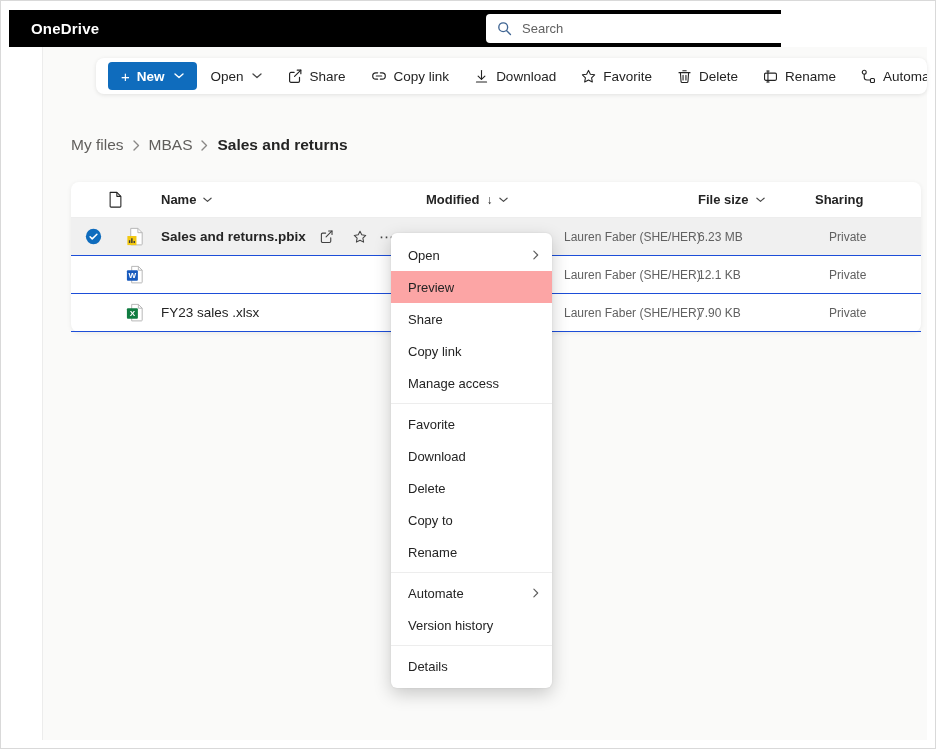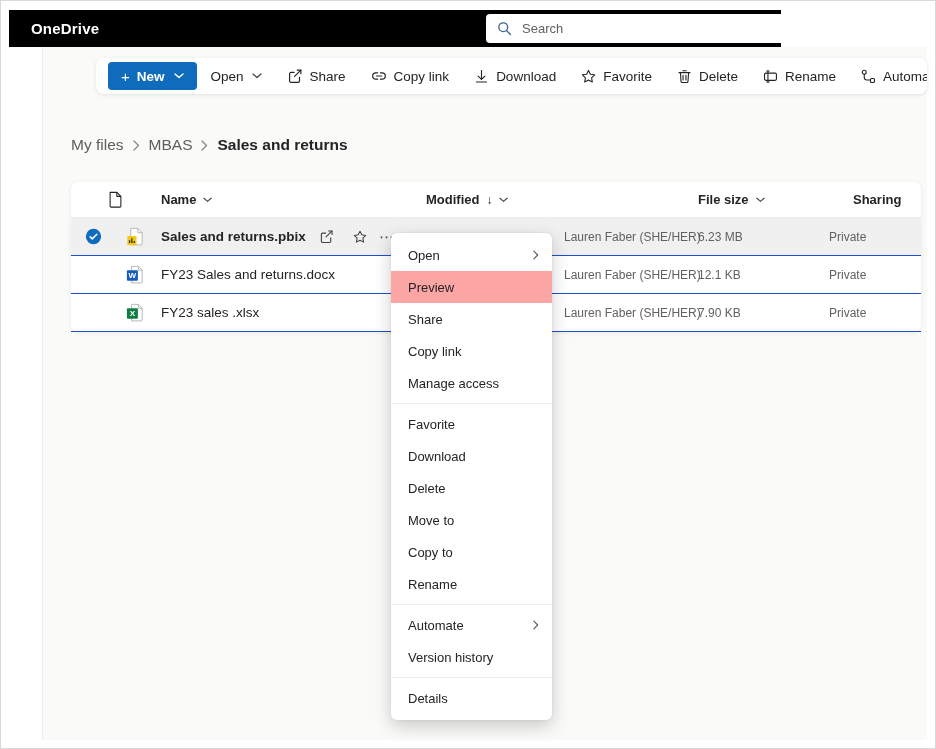--- a/index.html
+++ b/index.html
@@ -192,21 +192,21 @@
         <svg width="9" height="6" viewBox="0 0 10 6" fill="none" stroke="#494949" stroke-width="1.3" stroke-linecap="round" stroke-linejoin="round">
             <path d="M1 1l4 3.5L9 1"></path>
           </svg>
       </span>
       <span class="hcell" style="left:627px">
         <span>File size</span>
         <svg width="9" height="6" viewBox="0 0 10 6" fill="none" stroke="#494949" stroke-width="1.3" stroke-linecap="round" stroke-linejoin="round">
             <path d="M1 1l4 3.5L9 1"></path>
           </svg>
       </span>
-      <span class="hcell" style="left:782px">
+      <span class="hcell" style="left:744px">
         <span>Sharing</span>
       </span>
     </div>
 
     <div class="t-row selected">
       <span class="cell" style="left:14px">
         <svg width="17" height="17" viewBox="0 0 20 20">
             <circle cx="10" cy="10" r="9" fill="#0f6cbd"></circle>
             <path d="M6 10.3l2.5 2.5 5.5-5.4" stroke="#fff" stroke-width="1.8" fill="none" stroke-linecap="round" stroke-linejoin="round"></path>
           </svg>
@@ -240,21 +240,20 @@
 
     <div class="t-row">
       <span class="cell" style="left:54px">
         <svg width="21" height="21" viewBox="0 0 22 22">
             <path d="M7 2.5h7L18 6.5V19a.8.8 0 0 1-.8.8H7z" fill="#fff" stroke="#b5b5b5"></path>
             <path d="M14 2.5v4h4" fill="none" stroke="#b5b5b5"></path>
             <rect x="2" y="6.5" width="11.5" height="11" rx="1" fill="#185abd"></rect>
             <text x="7.7" y="15" font-size="8.5" font-weight="bold" fill="#fff" text-anchor="middle" font-family="Liberation Sans, sans-serif">W</text>
           </svg>
       </span>
-      <span class="cell" style="left:90px">FY23 Sales and returns.docx</span>
       <span class="cell meta" style="left:493px">Lauren Faber (SHE/HER)</span>
       <span class="cell meta" style="left:627px">12.1 KB</span>
       <span class="cell meta" style="left:758px">Private</span>
     </div>
 
     <div class="t-row">
       <span class="cell" style="left:54px">
         <svg width="21" height="21" viewBox="0 0 22 22">
             <path d="M7 2.5h7L18 6.5V19a.8.8 0 0 1-.8.8H7z" fill="#fff" stroke="#b5b5b5"></path>
             <path d="M14 2.5v4h4" fill="none" stroke="#b5b5b5"></path>
@@ -294,23 +293,20 @@
     <div class="ctx-item">
       <span>Favorite</span>
     </div>
     <div class="ctx-item">
       <span>Download</span>
     </div>
     <div class="ctx-item">
       <span>Delete</span>
     </div>
     <div class="ctx-item">
-      <span>Move to</span>
-    </div>
-    <div class="ctx-item">
       <span>Copy to</span>
     </div>
     <div class="ctx-item">
       <span>Rename</span>
     </div>
     <div class="ctx-divider"></div>
     <div class="ctx-item">
       <span>Automate</span>
       <span class="sub-chev">
           <svg width="6" height="10" viewBox="0 0 7 11" fill="none" stroke="#5c5c5c" stroke-width="1.3" stroke-linecap="round" stroke-linejoin="round">

